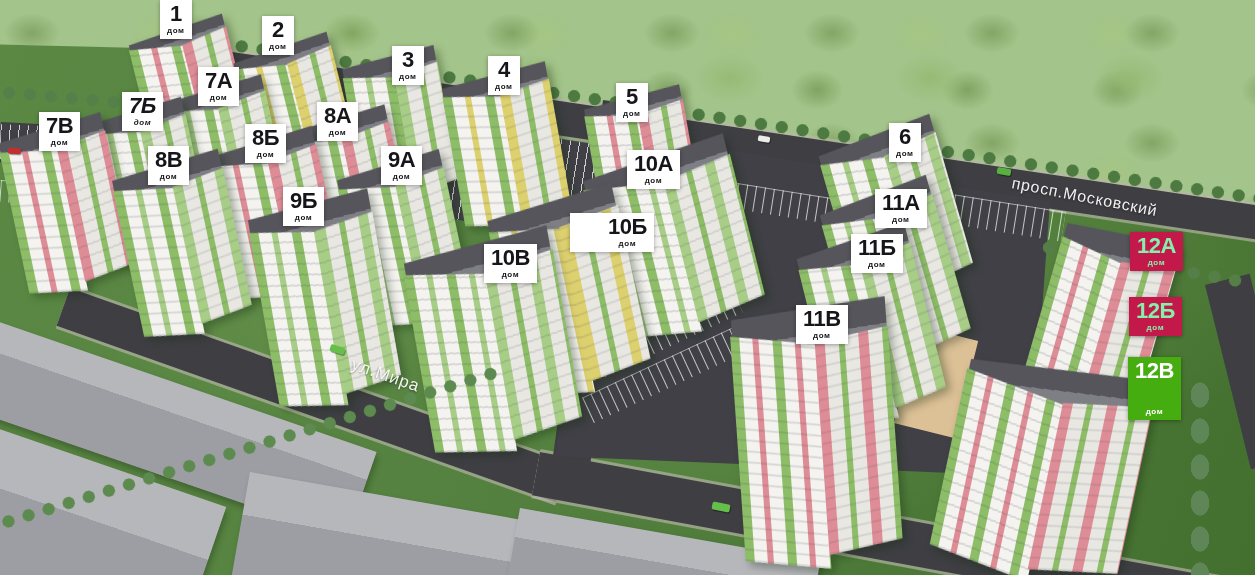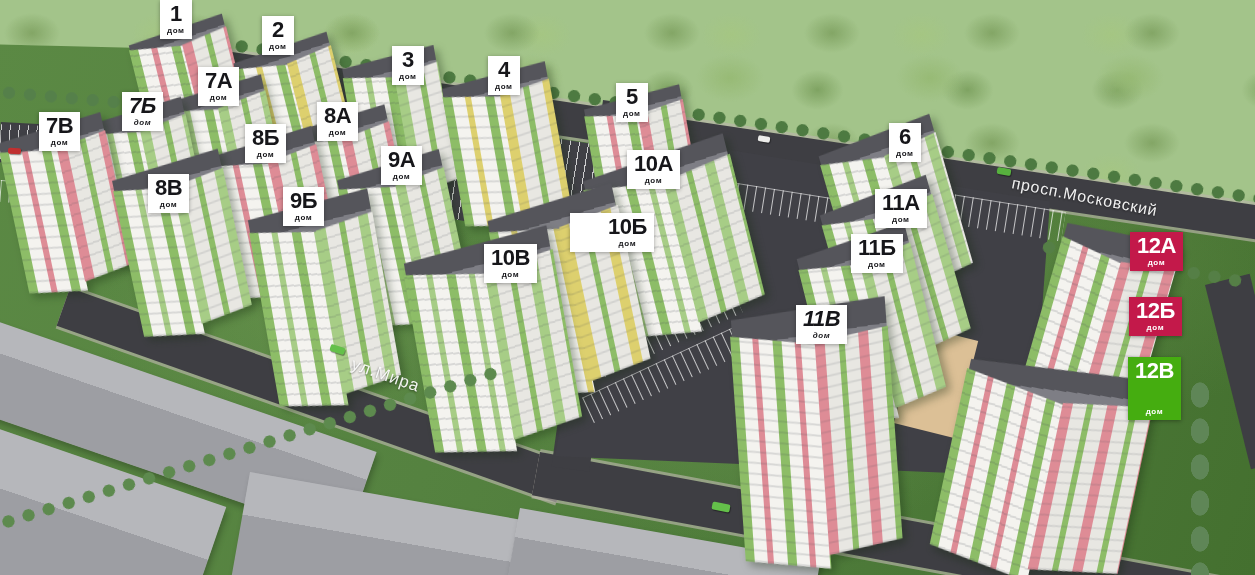--- a/index.html
+++ b/index.html
@@ -68,21 +68,21 @@
   .car{position:absolute;border-radius:2px;box-shadow:1px 1px 1px rgba(0,0,0,.4);}
   
   .street{position:absolute;color:rgba(255,255,255,.93);font-size:17px;font-weight:500;
     letter-spacing:.8px;text-shadow:0 1px 2px rgba(0,0,0,.45);transform-origin:left center;white-space:nowrap;}
   
   .lbl{position:absolute;background:#fff;color:#16161a;min-width:30px;
     padding:3px 7px 4px;display:flex;flex-direction:column;align-items:center;justify-content:center;
     box-shadow:0 1px 4px rgba(0,0,0,.35);cursor:pointer;}
   .lbl .num{font-size:22px;font-weight:600;line-height:1.0;letter-spacing:-.5px;}
   .lbl .sub{font-size:8px;font-weight:700;letter-spacing:.6px;margin-top:1px;}
-  .lbl-red{background:#c3194a;color:#ffffff;}
+  .lbl-red{background:#c3194a;color:#86efac;}
   .lbl-green{background:#45ad10;color:#fff;}
 </style>
 </head>
 <body>
 
 <div class="scene">
 
   <div class="ground-patches"></div>
   <div class="forest"></div>
 
@@ -277,21 +277,21 @@
       <span class="sub">дом</span>
     </div>
   <div class="lbl" style="left:317px;top:102px;">
       <span class="num">8А</span>
       <span class="sub">дом</span>
     </div>
   <div class="lbl" style="left:245px;top:124px;">
       <span class="num">8Б</span>
       <span class="sub">дом</span>
     </div>
-  <div class="lbl" style="left:148px;top:146px;margin-top:28px;">
+  <div class="lbl" style="left:148px;top:146px;">
       <span class="num">8В</span>
       <span class="sub">дом</span>
     </div>
   <div class="lbl" style="left:381px;top:146px;">
       <span class="num">9А</span>
       <span class="sub">дом</span>
     </div>
   <div class="lbl" style="left:283px;top:187px;">
       <span class="num">9Б</span>
       <span class="sub">дом</span>
@@ -309,21 +309,21 @@
       <span class="sub">дом</span>
     </div>
   <div class="lbl" style="left:875px;top:189px;">
       <span class="num">11А</span>
       <span class="sub">дом</span>
     </div>
   <div class="lbl" style="left:851px;top:234px;">
       <span class="num">11Б</span>
       <span class="sub">дом</span>
     </div>
-  <div class="lbl" style="left:796px;top:305px;font-style:italic;">
+  <div class="lbl" style="left:796px;top:305px;">
       <span class="num">11В</span>
       <span class="sub">дом</span>
     </div>
   <div class="lbl lbl-red" style="left:1130px;top:232px;">
       <span class="num">12А</span>
       <span class="sub">дом</span>
     </div>
   <div class="lbl lbl-red" style="left:1129px;top:297px;">
       <span class="num">12Б</span>
       <span class="sub">дом</span>

